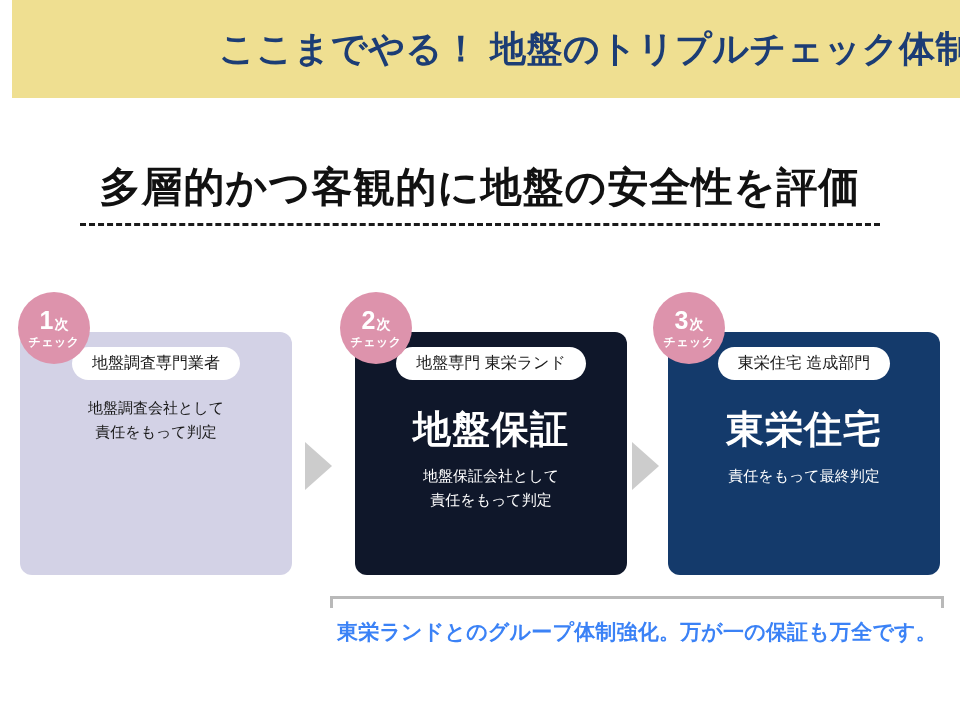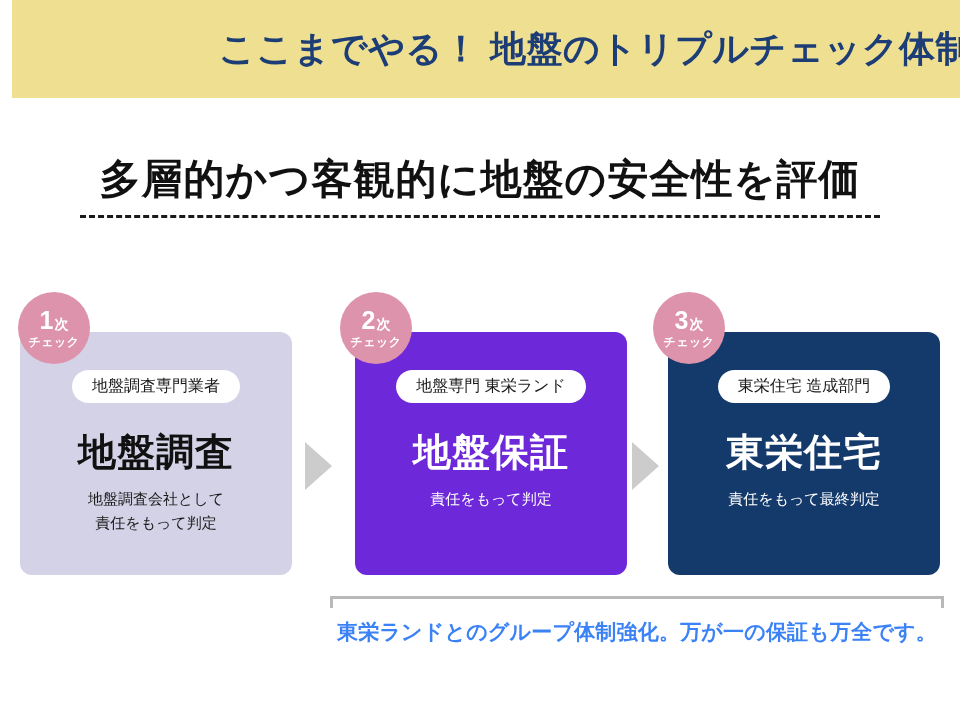--- a/index.html
+++ b/index.html
@@ -33,21 +33,21 @@
     font-weight: bold;
     letter-spacing: 0.5px;
     white-space: nowrap;
     line-height: 1;
   }
 
   
   .subtitle-wrap {
     position: absolute;
     left: 80px;
-    top: 156px;
+    top: 164px;
     width: 800px;
   }
   .subtitle {
     color: #111111;
     font-size: 41px;
     font-weight: bold;
     letter-spacing: 1px;
     white-space: nowrap;
     line-height: 1.15;
     text-align: center;
@@ -67,27 +67,27 @@
     width: 960px;
     height: 248px;
   }
   .card {
     position: absolute;
     top: 0;
     width: 272px;
     height: 243px;
     border-radius: 12px;
     box-sizing: border-box;
-    padding-top: 38px;
+    padding-top: 15px;
     display: flex;
     flex-direction: column;
     align-items: center;
   }
   .card-1 { left: 20px;  background: #d3d2e6; }
-  .card-2 { left: 355px; background: #6d28d9; }
+  .card-2 { left: 355px; background: #0f172a; }
   .card-3 { left: 668px; background: #143a6b; }
 
   .badge {
     position: absolute;
     width: 72px;
     height: 72px;
     border-radius: 50%;
     background: #dd93ac;
     color: #ffffff;
     display: flex;
@@ -202,31 +202,31 @@
 
 <div class="subtitle-wrap">
   <div class="subtitle">多層的かつ客観的に地盤の安全性を評価</div>
   <div class="dashed-rule"></div>
 </div>
 
 <div class="cards-row">
 
   <div class="card card-1">
     <div class="pill">地盤調査専門業者</div>
-    <div class="card-title dark">地盤調査</div>
     <div class="card-body dark">
       <div>地盤調査会社として</div>
       <div>責任をもって判定</div>
     </div>
   </div>
 
   <div class="card card-2">
     <div class="pill">地盤専門 東栄ランド</div>
     <div class="card-title light">地盤保証</div>
     <div class="card-body light">
+      <div>地盤保証会社として</div>
       <div>責任をもって判定</div>
     </div>
   </div>
 
   <div class="card card-3">
     <div class="pill">東栄住宅 造成部門</div>
     <div class="card-title light">東栄住宅</div>
     <div class="card-body light">
       <div>責任をもって最終判定</div>
     </div>

